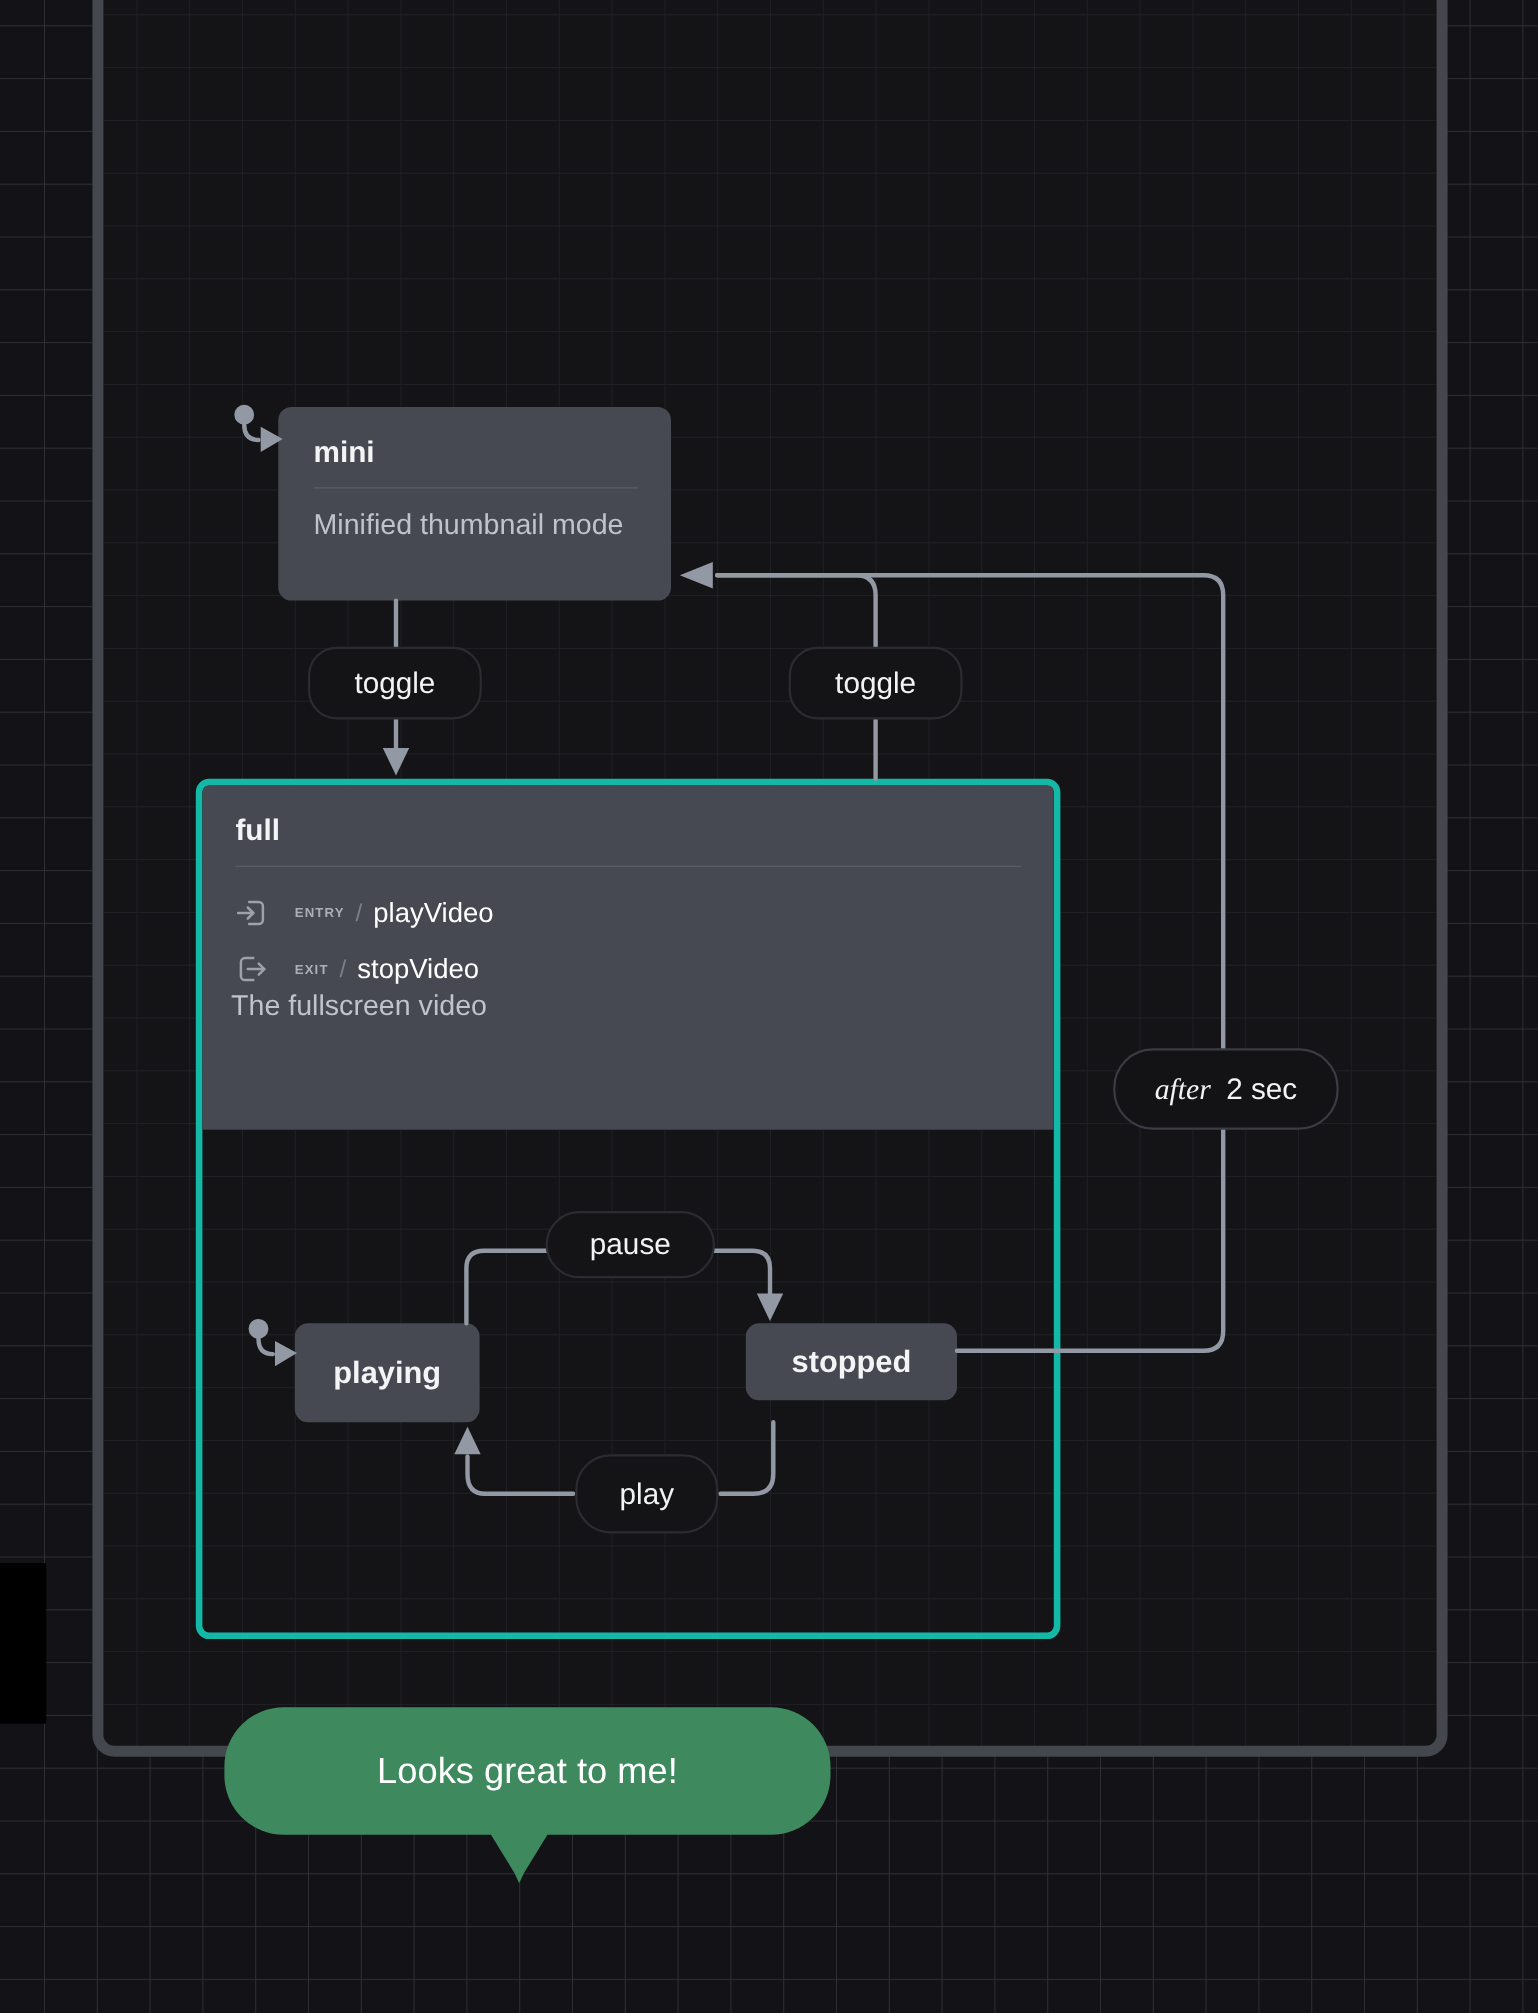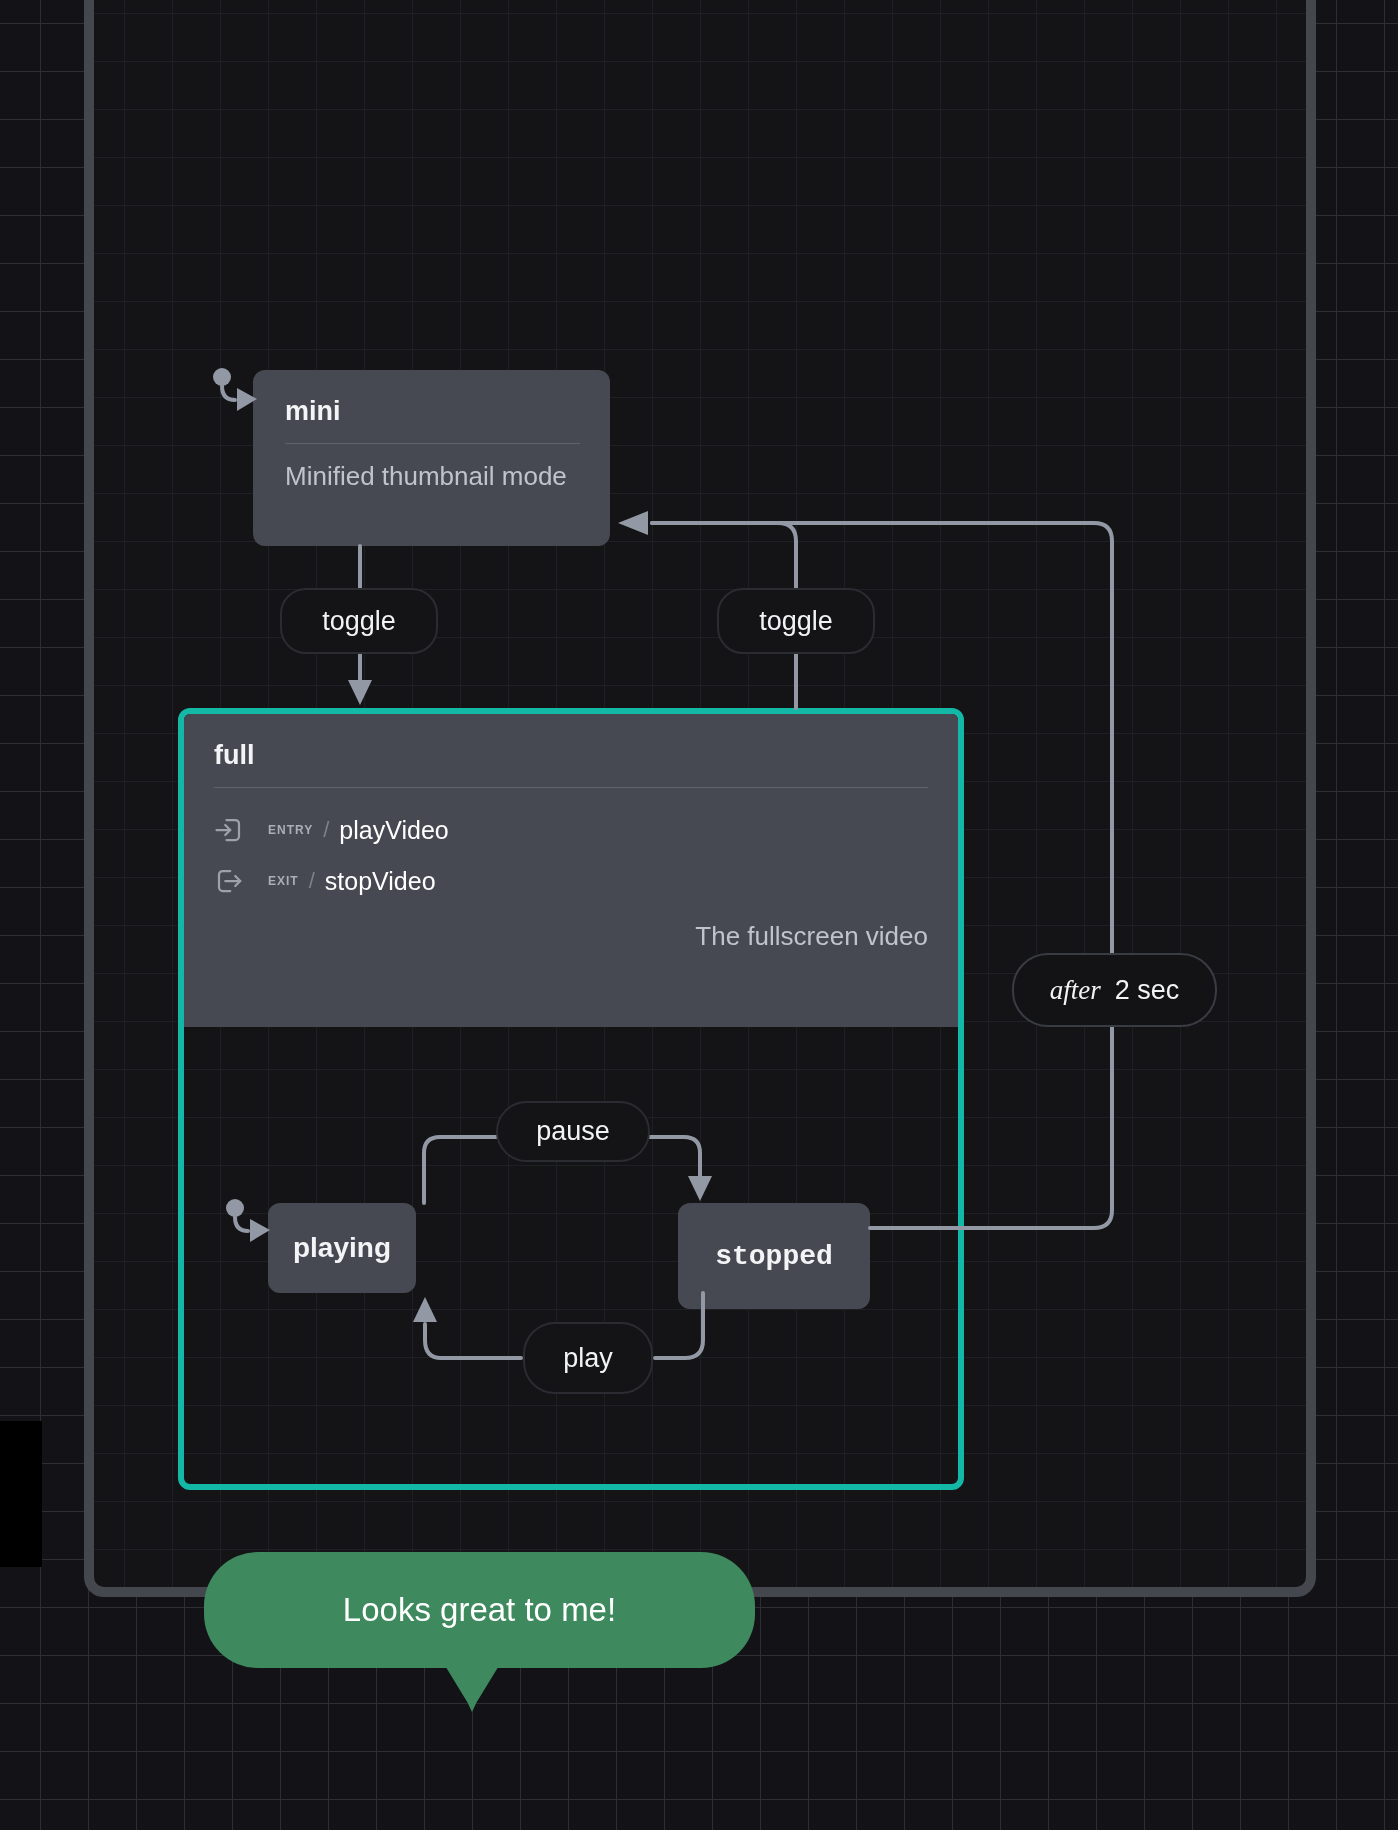--- a/index.html
+++ b/index.html
@@ -43,25 +43,25 @@
     overflow:hidden;
   }
   .full-header{background:#464951;height:313px;box-sizing:border-box;padding:26px 30px 0 30px;}
   .full-header .divider{margin-top:16px;}
   .action-row{display:flex;align-items:center;margin-top:24px;height:36px;}
   .action-row + .action-row{margin-top:15px;}
   .action-icon{width:30px;height:30px;margin-right:24px;flex:0 0 auto;}
   .action-kw{font-size:12px;font-weight:600;letter-spacing:1px;color:#aaaeb6;}
   .action-sep{font-size:22px;color:#7c8088;margin:0 10px;}
   .action-name{font-size:25px;color:#ffffff;}
-  .full-header .node-desc{margin-top:22px;margin-left:-4px;text-align:right;}
+  .full-header .node-desc{margin-left:-4px;}
   
   .node.atomic{display:flex;align-items:center;justify-content:center;}
-  .node.playing{left:268px;top:1203px;width:148px;height:90px;}
-  .node.stopped{left:678px;top:1203px;width:192px;height:106px;font-family:Liberation Mono, monospace;}
+  .node.playing{left:268px;top:1203px;width:168px;height:90px;}
+  .node.stopped{left:678px;top:1203px;width:192px;height:70px;}
   .node.atomic .node-title{font-size:28px;font-weight:700;}
   
   .pill{
     position:absolute;display:flex;align-items:center;justify-content:center;
     background:#141417;border:2px solid #2b2c31;box-sizing:border-box;
     color:#f2f3f5;font-size:27px;z-index:3;
   }
   .pill.toggle1{left:280px;top:588px;width:158px;height:66px;border-radius:26px;}
   .pill.toggle2{left:717px;top:588px;width:158px;height:66px;border-radius:26px;}
   .pill.pause{left:496px;top:1101px;width:154px;height:61px;border-radius:32px;}

